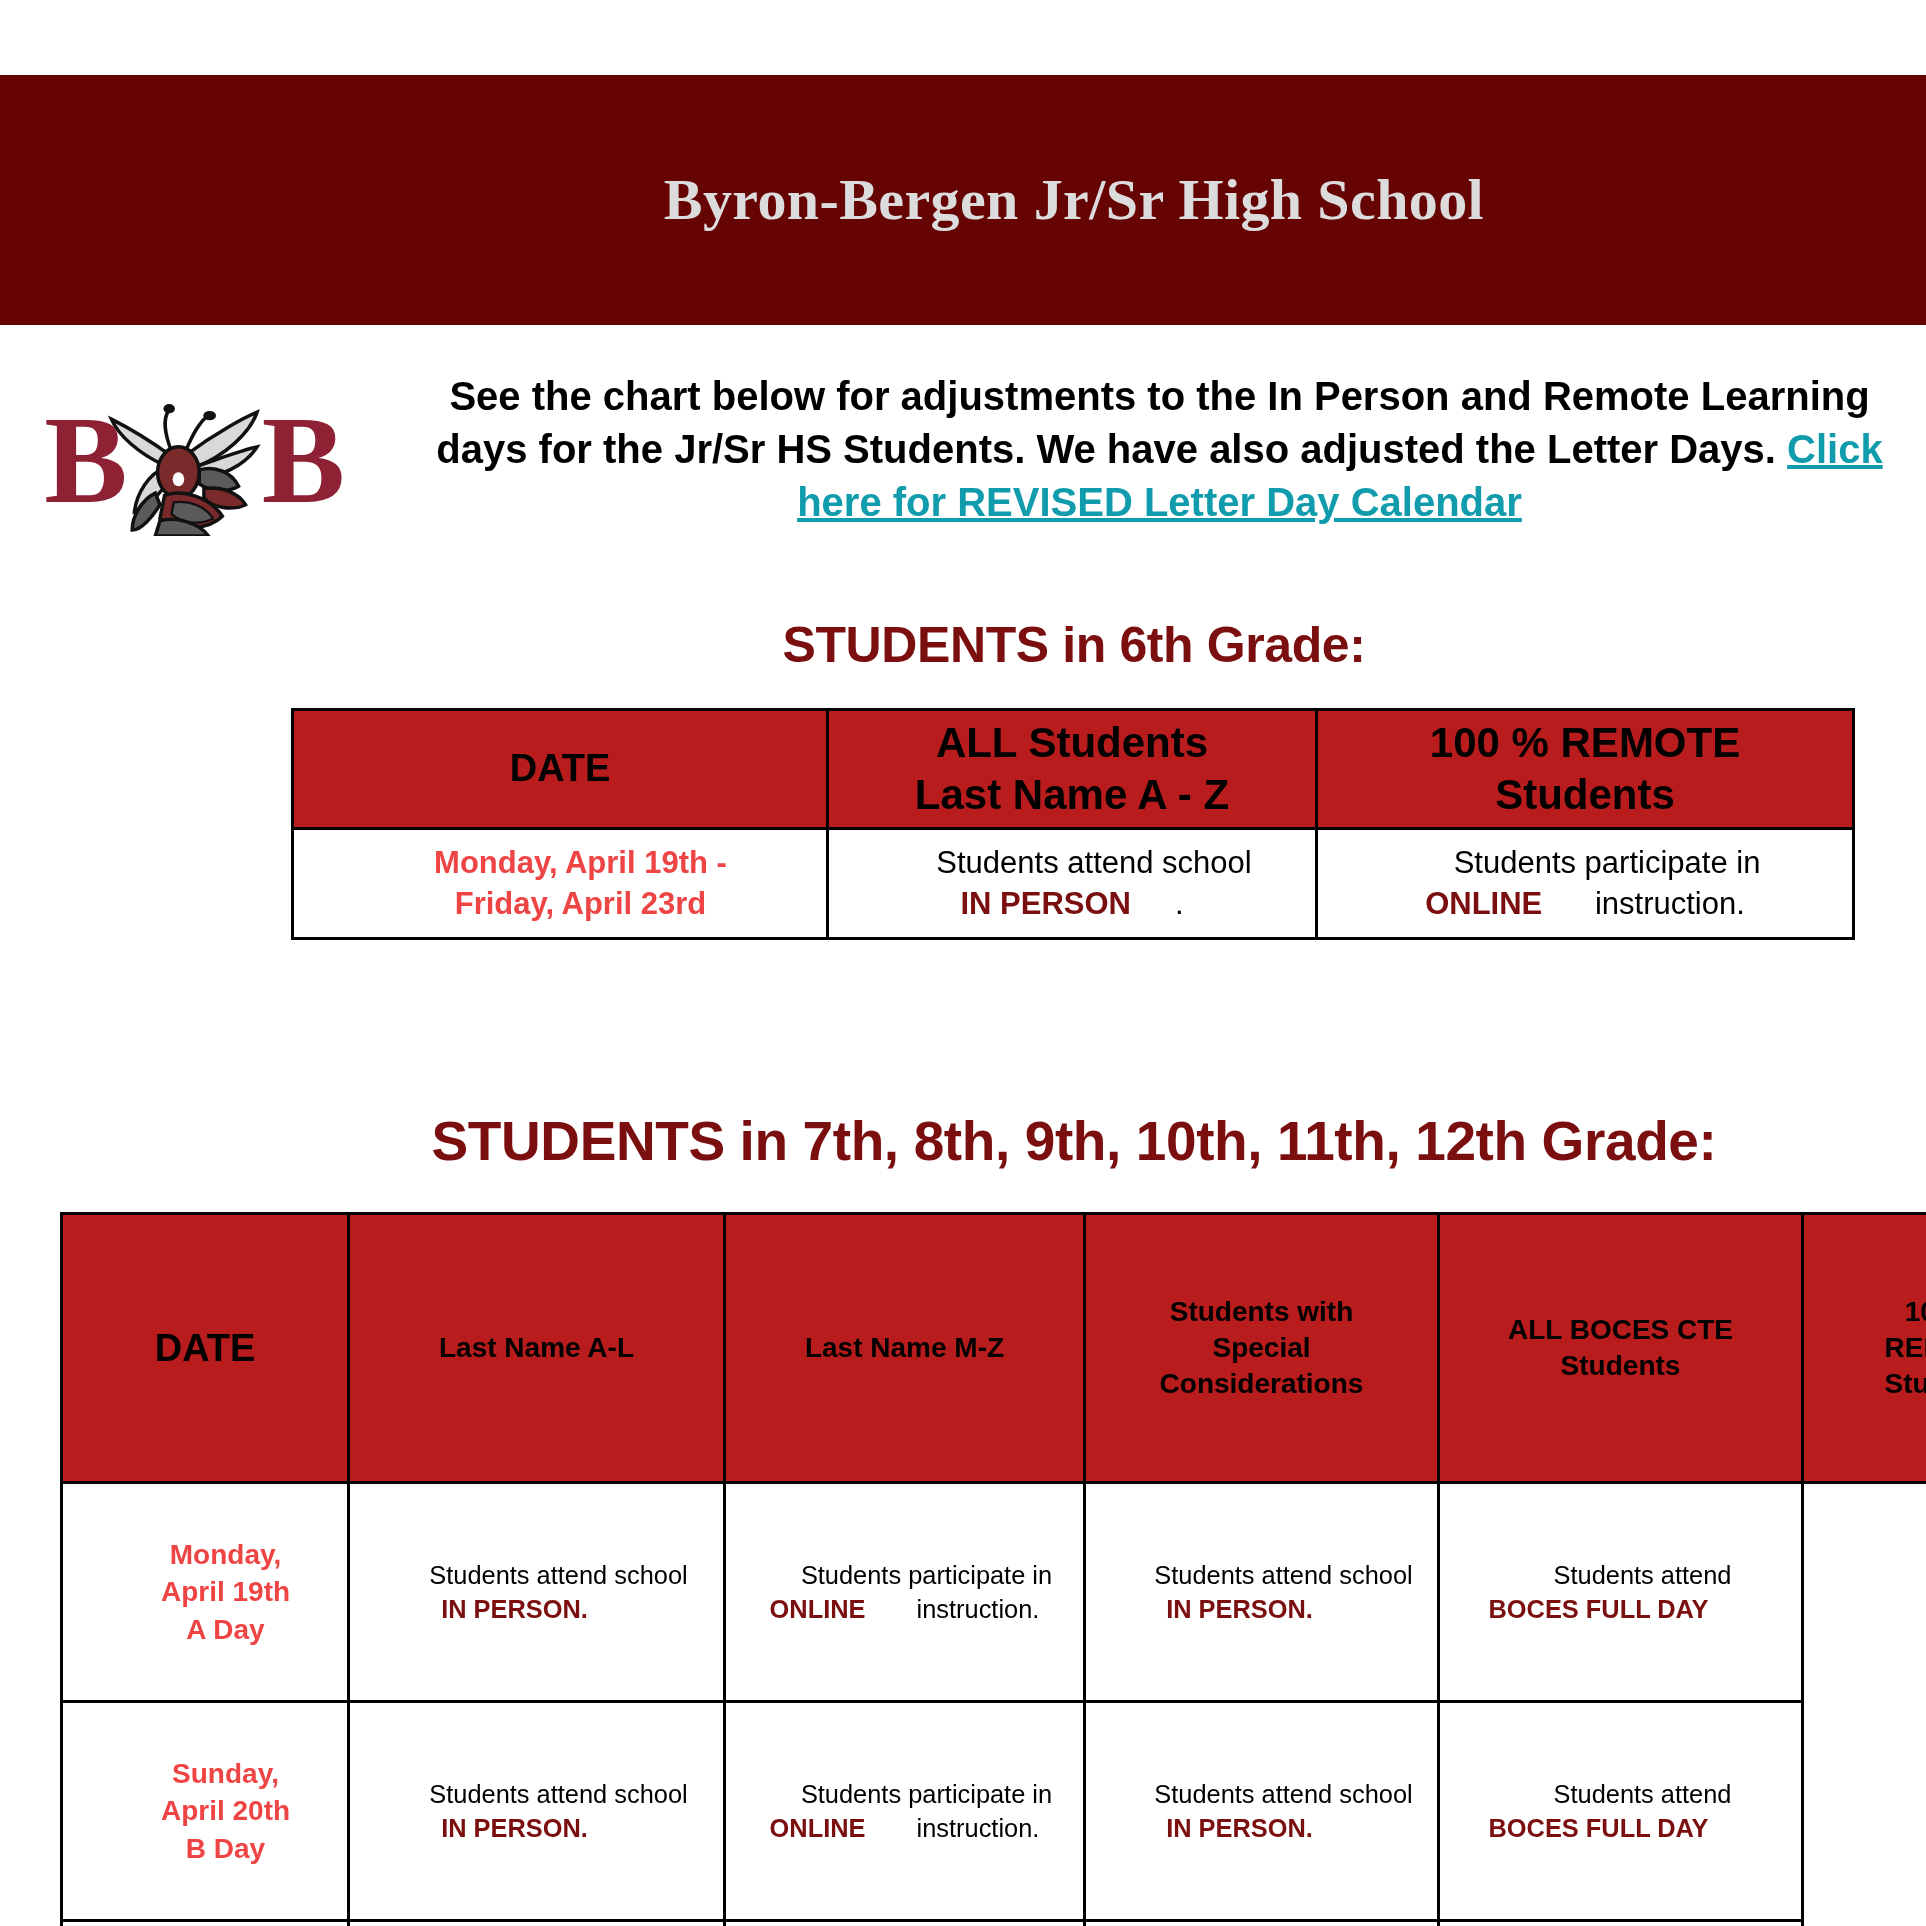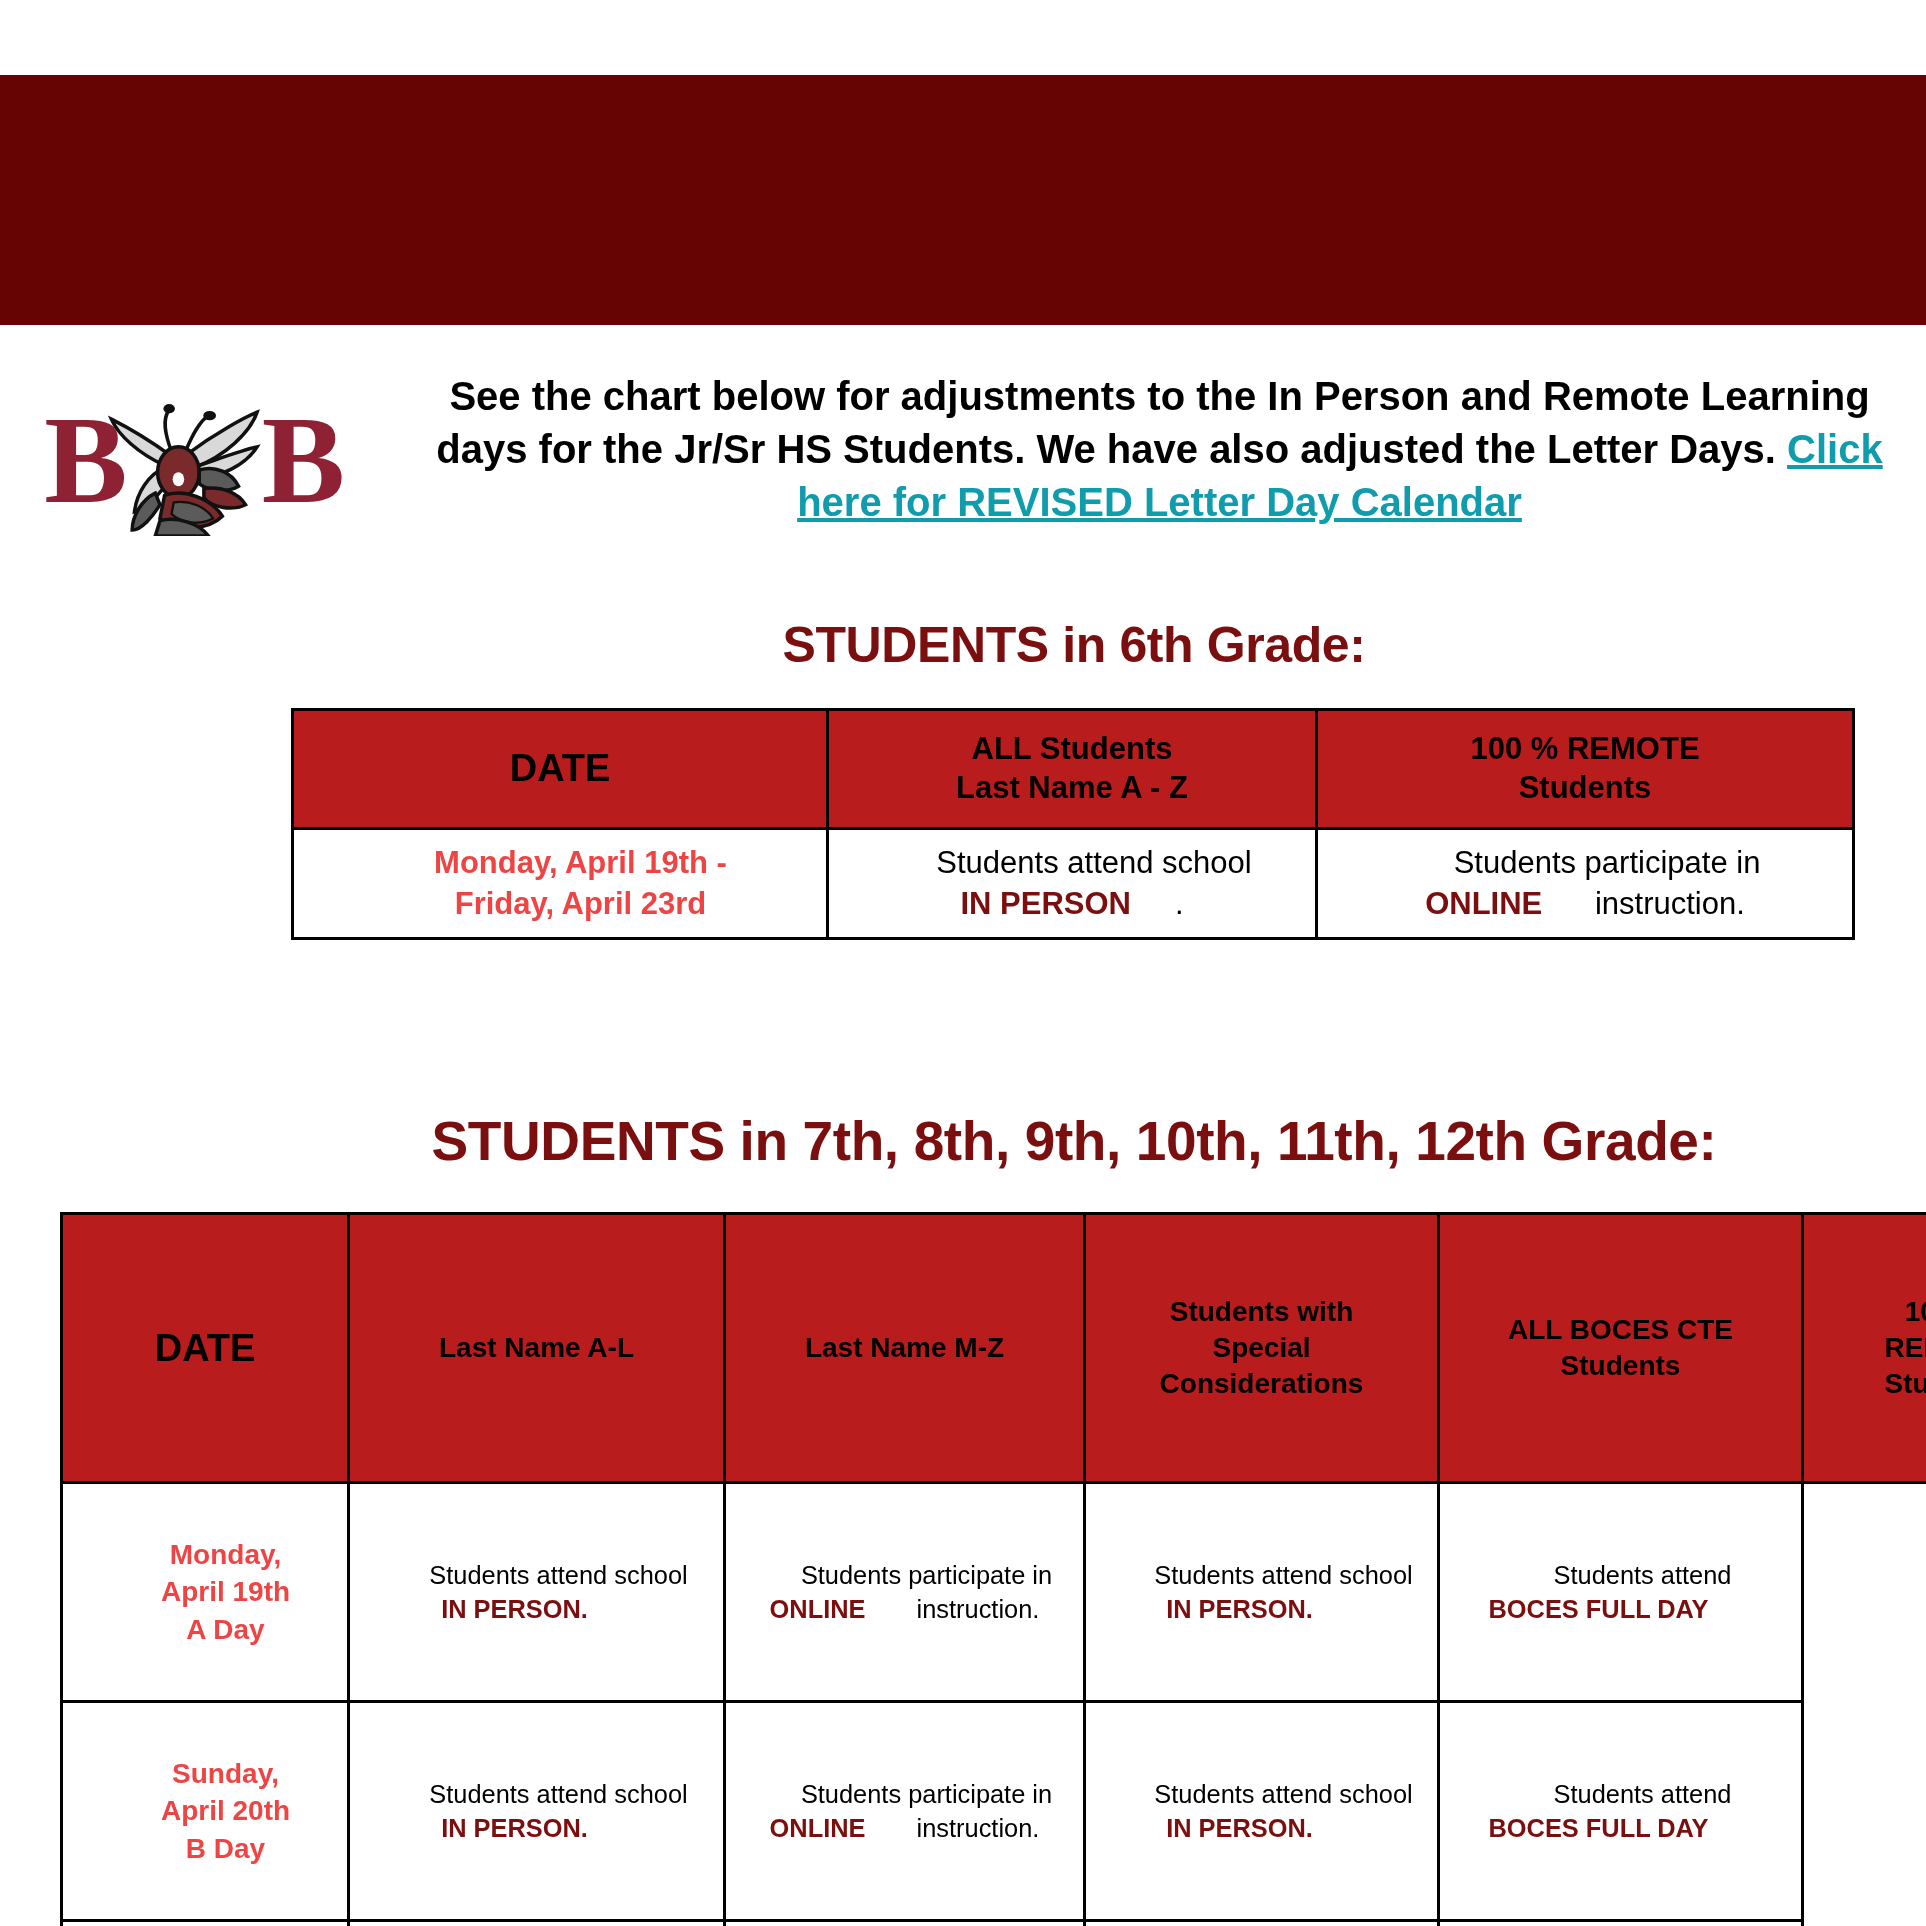--- a/index.html
+++ b/index.html
@@ -106,21 +106,21 @@
   }
   .hdr { background: #b91c1c; font-weight: bold; }
 
   
   #tbl6 {
     position: absolute;
     left: 291px;
     top: 708px;
     width: 1562px;
   }
-  #tbl6 .hdr { font-size: 31px; line-height: 1.25; height: 116px; }
+  #tbl6 .hdr { font-size: 42px; line-height: 1.25; height: 116px; }
   #tbl6 .hdr.date-hdr { font-size: 38px; }
   #tbl6 td.body { font-size: 31px; line-height: 1.3; height: 107px; }
   #tbl6 .c1 { width: 535px; }
   #tbl6 .c2 { width: 489px; }
   #tbl6 .c3 { width: 537px; }
 
   
   #tbl712 {
     position: absolute;
     left: 60px;
@@ -140,20 +140,21 @@
   #tbl712 td.remote { font-size: 25.4px; line-height: 1.34; }
 
   .maroon { color: #7B0E0E; font-weight: bold; }
   .maroon-plain { color: #ef4444; font-weight: bold; padding-left: 41px; }
   .blk { color: #000000; font-weight: normal; margin-left: 44px; }
 </style>
 </head>
 <body>
 
 <div class="banner">
+  <div class="banner-line1">Byron-Bergen Jr/Sr High School</div>
 </div>
 
 <div class="intro-row">
 
   <div class="logo-wrap">
     <svg class="logo-svg" width="347" height="154" viewBox="0 0 300 133">
 
       <text x="8" y="104" font-family="Liberation Serif, serif" font-size="108" font-weight="bold" fill="#8E2234">B</text>
 
       <text x="196" y="104" font-family="Liberation Serif, serif" font-size="108" font-weight="bold" fill="#8E2234">B</text>

